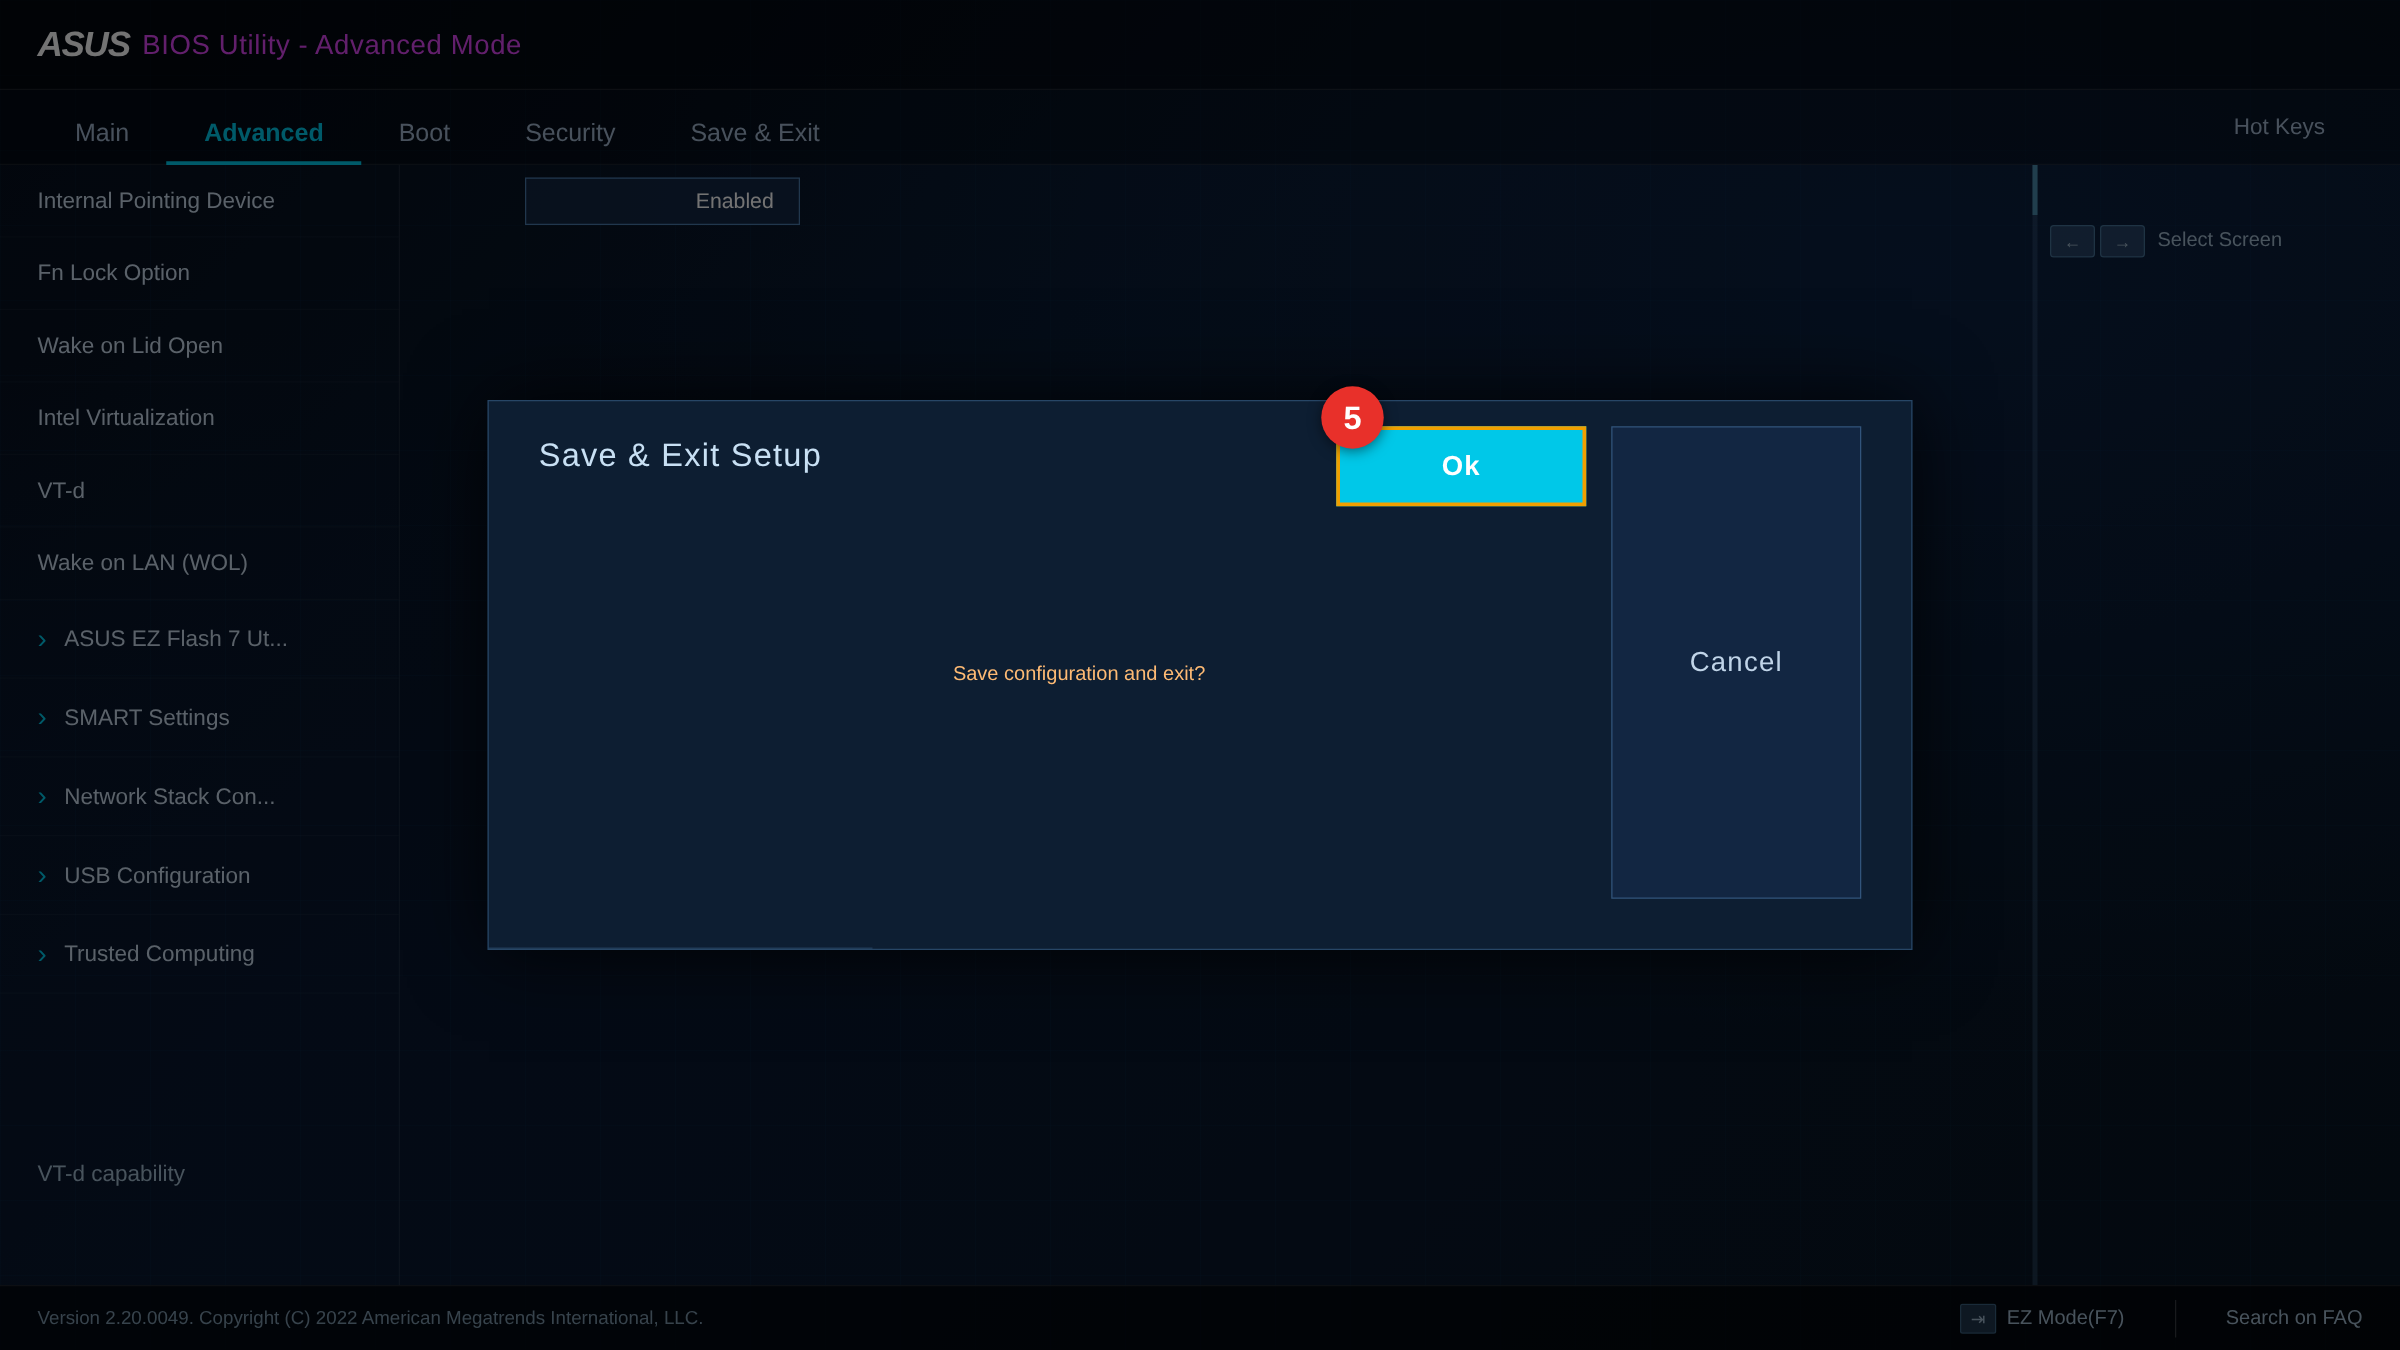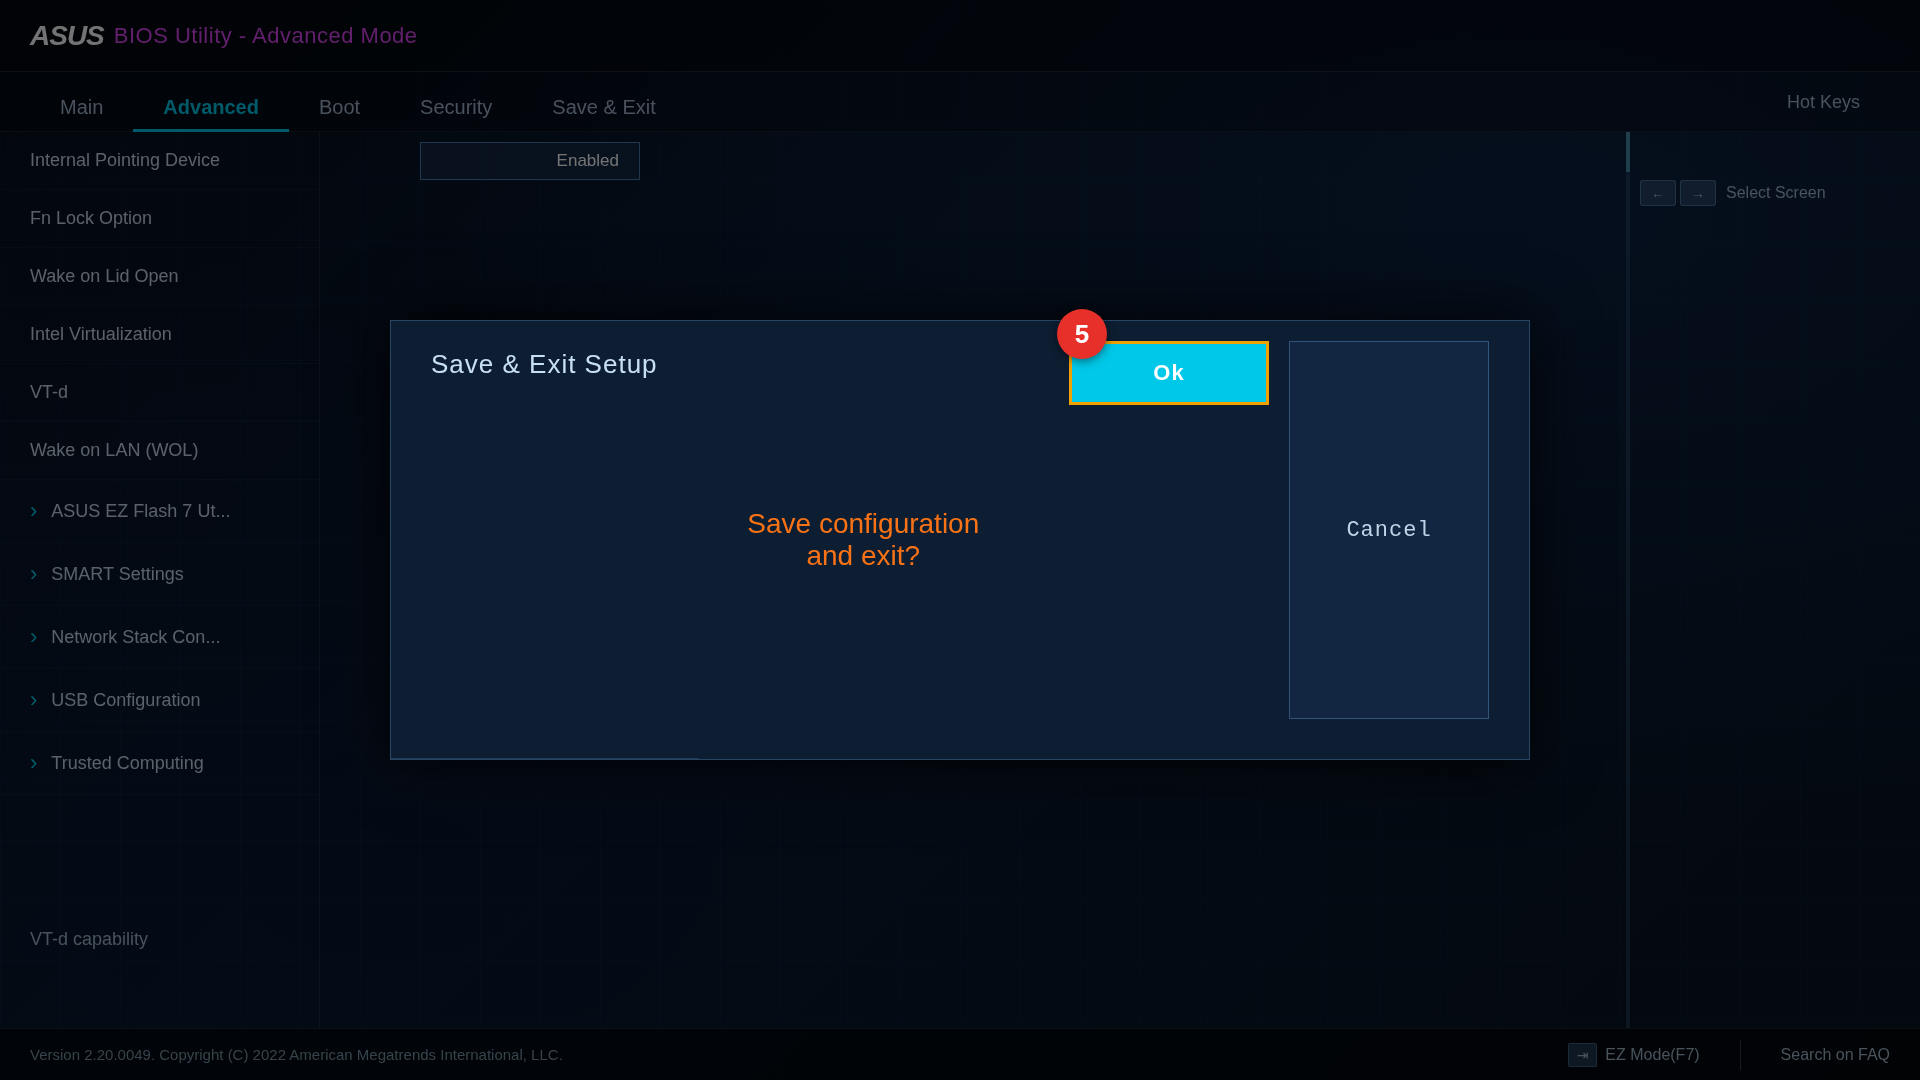--- a/index.html
+++ b/index.html
@@ -301,22 +301,22 @@
 
     .modal-body {
       flex: 1;
       display: flex;
       align-items: center;
       justify-content: center;
       padding: 50px 40px;
     }
 
     .modal-message {
-      font-size: 28px;
-      color: #f97316;
+      font-size: 16px;
+      color: #fdba74;
       text-align: center;
     }
 
     .modal-footer {
       padding: 20px 40px 40px;
       display: flex;
       justify-content: center;
       gap: 20px;
       position: relative;
     }
@@ -338,21 +338,20 @@
       background: rgba(20,40,70,0.8);
       border: 1px solid rgba(80,130,180,0.5);
       color: #c0d4e8;
       font-size: 22px;
       padding: 16px 0;
       width: 200px;
       cursor: pointer;
       font-weight: 400;
       letter-spacing: 1px;
       text-align: center;
-      font-family: Liberation Mono, monospace;
     }
 
     
     .step-badge {
       position: absolute;
       top: -32px;
       left: -12px;
       width: 50px;
       height: 50px;
       background: #e8302a;

